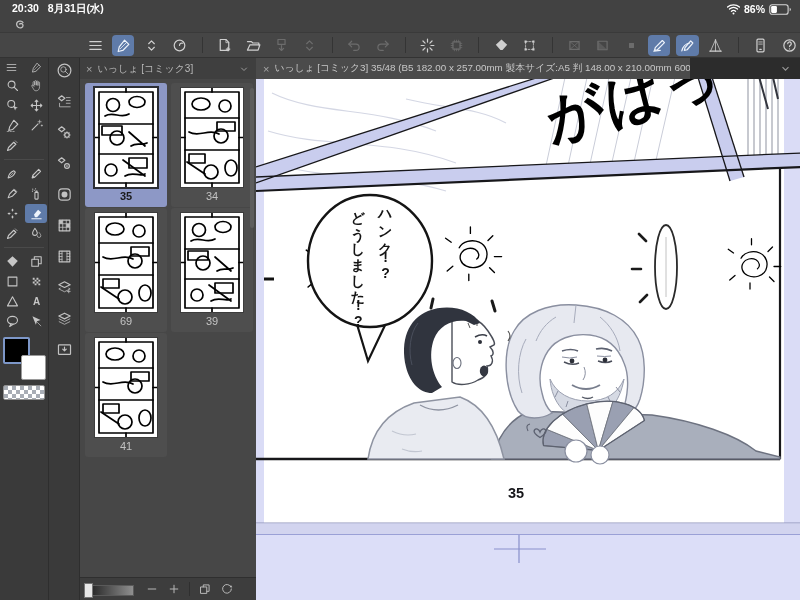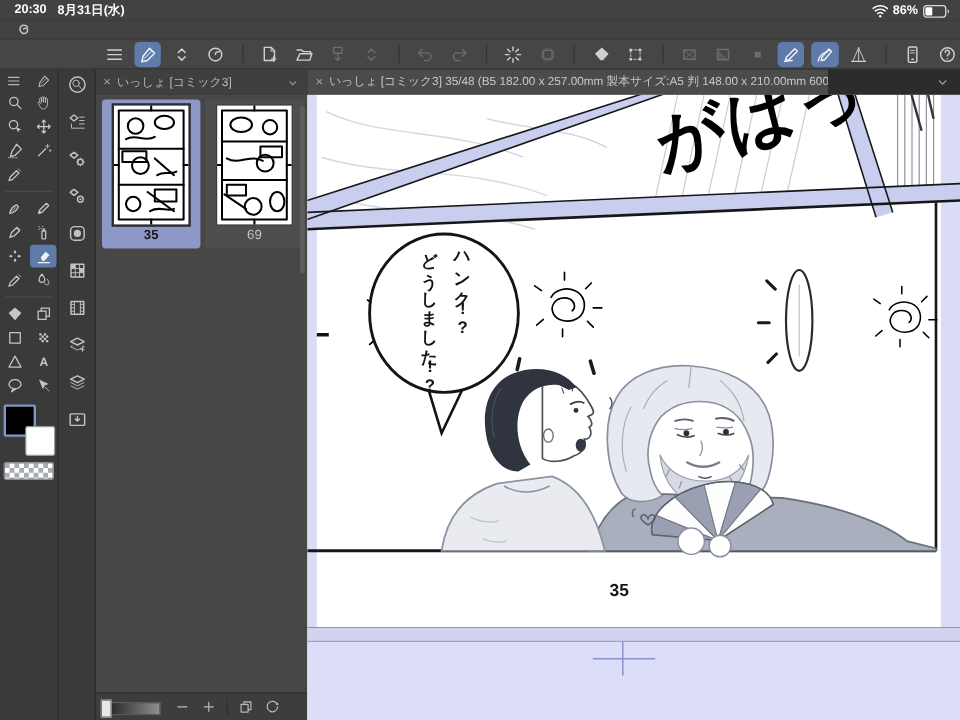--- a/index.html
+++ b/index.html
@@ -776,21 +776,45 @@
               </svg>
             </div>
     <div class="page-label">35</div>
   </div>
           <div class="page-cell">
     <div class="thumb">
               <svg class="mini" viewBox="0 0 62 99">
                 <use href="#i-sketch-b" xlink:href="#i-sketch-b"></use>
               </svg>
             </div>
+    <div class="page-label">34</div>
+  </div>
+          <div class="page-cell">
+    <div class="thumb">
+              <svg class="mini" viewBox="0 0 62 99">
+                <use href="#i-sketch-b" xlink:href="#i-sketch-b"></use>
+              </svg>
+            </div>
     <div class="page-label">69</div>
+  </div>
+          <div class="page-cell">
+    <div class="thumb">
+              <svg class="mini" viewBox="0 0 62 99">
+                <use href="#i-sketch-a" xlink:href="#i-sketch-a"></use>
+              </svg>
+            </div>
+    <div class="page-label">39</div>
+  </div>
+          <div class="page-cell">
+    <div class="thumb">
+              <svg class="mini" viewBox="0 0 62 99">
+                <use href="#i-sketch-b" xlink:href="#i-sketch-b"></use>
+              </svg>
+            </div>
+    <div class="page-label">41</div>
   </div>
         </div>
       <div class="pscroll"></div>
       <div class="pbottom">
         <div class="pslider">
           <span class="ps-track"></span>
           <span class="ps-handle"></span>
         </div>
         <span style="display:flex;align-items:center;gap:2px;">
             <span class="pb-item">

